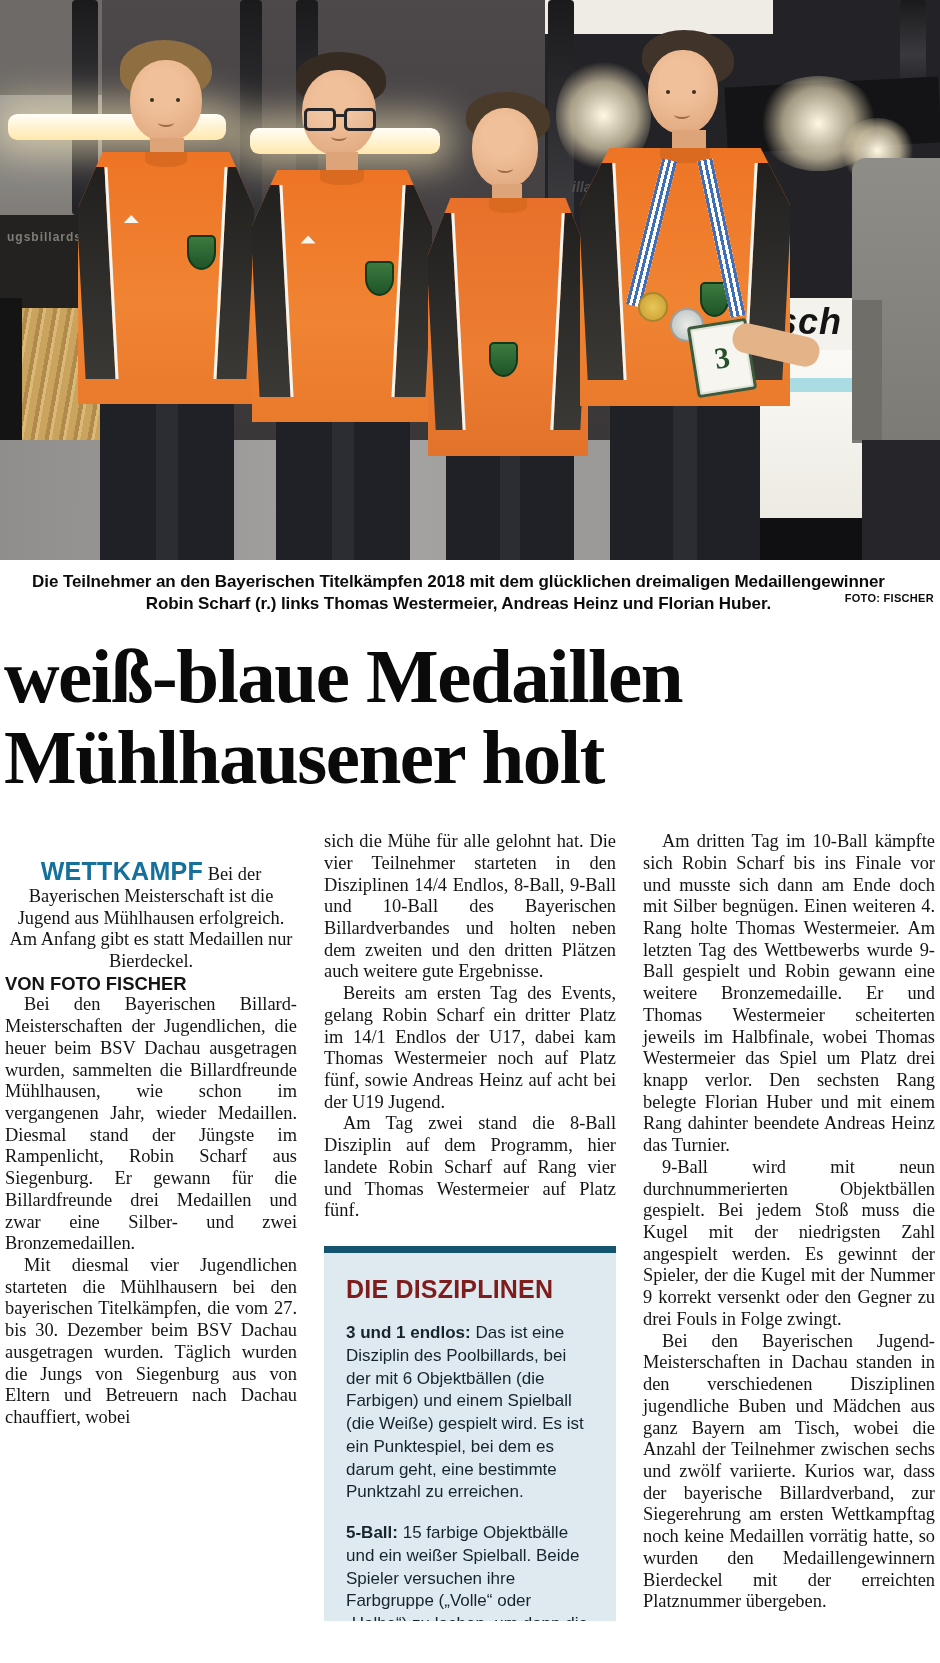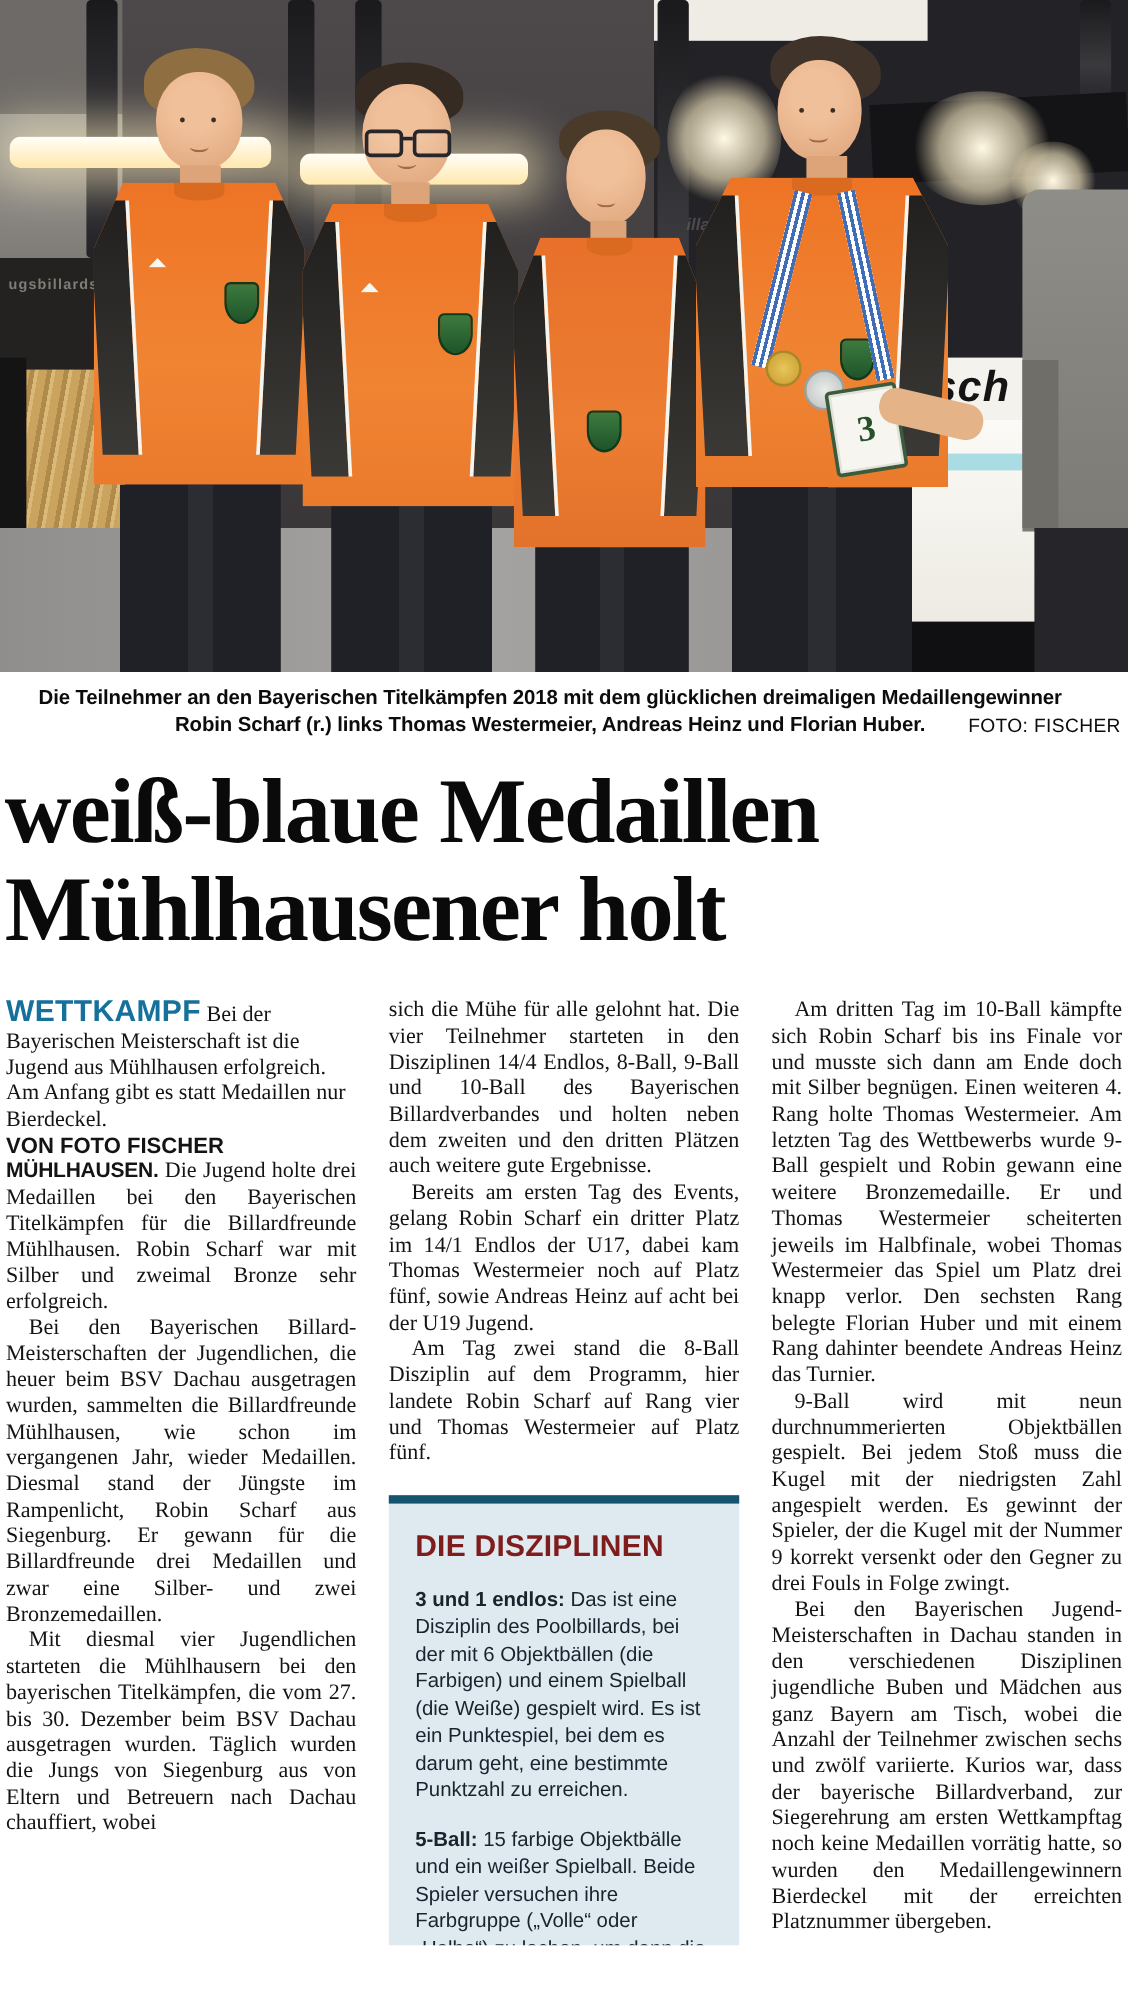--- a/index.html
+++ b/index.html
@@ -80,21 +80,21 @@
   .silver{width:30px;height:30px;background:radial-gradient(#e9ece9,#b9bfbe);border:2px solid #9aa0a0;}
   .card{width:54px;height:66px;background:#f6f5ef;border:3px solid #3c5a3c;border-radius:4px;
         transform:rotate(-9deg);display:flex;align-items:center;justify-content:center;
         font:700 30px/1 "Liberation Serif",serif;color:#27502b;box-shadow:0 0 0 2px #dfe2d8 inset;}
   .forearm{width:88px;height:30px;background:#e5b388;border-radius:14px;transform:rotate(13deg);}
 
   
   .caption{position:relative;padding:11px 6px 6px;
            font:700 17px/1.32 "Liberation Sans",sans-serif;color:#0c0c0c;letter-spacing:-0.1px;text-align:center;}
   .caption .text{display:block;width:905px;}
-  .credit{position:absolute;right:6px;bottom:6px;font-size:16px;font-weight:400;letter-spacing:.3px;}
+  .credit{position:absolute;right:6px;bottom:16px;font-size:11px;font-weight:700;letter-spacing:.3px;}
 
   
   .headline{margin:14px 4px 0;font-weight:700;font-size:77px;line-height:1.06;
             letter-spacing:-1.5px;color:#0a0a0a;}
   .headline span{display:block;}
 
   
   .columns{display:flex;gap:27px;padding:0 5px;margin-top:32px;height:790px;overflow:hidden;}
   .col{width:292px;flex:0 0 292px;}
   .kicker{color:#15709c;font:700 25px/1 "Liberation Sans",sans-serif;letter-spacing:.3px;}
@@ -236,29 +236,25 @@
   </div>
 
   <h1 class="headline">
     <span>weiß-blaue Medaillen</span>
     <span>Mühlhausener holt</span>
   </h1>
 
   <div class="columns">
 
     <div class="col bodytext">
-      <p class="lead" style="text-align:left;">
+      <p class="lead" style="text-align:center;margin-top:28px;">
         <span class="kicker">WETTKAMPF</span> 
         <span>Bei der Bayerischen Meisterschaft ist die Jugend aus Mühlhausen erfolgreich. Am Anfang gibt es statt Medaillen nur Bierdeckel.</span>
       </p>
       <p class="byline">VON FOTO FISCHER</p>
-      <p>
-        <span class="lead-in">MÜHLHAUSEN.</span> 
-        <span>Die Jugend holte drei Medaillen bei den Bayerischen Titelkämpfen für die Billardfreunde Mühlhausen. Robin Scharf war mit Silber und zweimal Bronze sehr erfolgreich.</span>
-      </p>
       <p class="indent">Bei den Bayerischen Billard-Meisterschaften der Jugendlichen, die heuer beim BSV Dachau ausgetragen wurden, sammelten die Billardfreunde Mühlhausen, wie schon im vergangenen Jahr, wieder Medaillen. Diesmal stand der Jüngste im Rampenlicht, Robin Scharf aus Siegenburg. Er gewann für die Billardfreunde drei Medaillen und zwar eine Silber- und zwei Bronzemedaillen.</p>
       <p class="indent">Mit diesmal vier Jugendlichen starteten die Mühlhausern bei den bayerischen Titelkämpfen, die vom 27. bis 30. Dezember beim BSV Dachau ausgetragen wurden. Täglich wurden die Jungs von Siegenburg aus von Eltern und Betreuern nach Dachau chauffiert, wobei</p>
     </div>
 
     <div class="col bodytext">
       <p>sich die Mühe für alle gelohnt hat. Die vier Teilnehmer starteten in den Disziplinen 14/4 Endlos, 8-Ball, 9-Ball und 10-Ball des Bayerischen Billardverbandes und holten neben dem zweiten und den dritten Plätzen auch weitere gute Ergebnisse.</p>
       <p class="indent">Bereits am ersten Tag des Events, gelang Robin Scharf ein dritter Platz im 14/1 Endlos der U17, dabei kam Thomas Westermeier noch auf Platz fünf, sowie Andreas Heinz auf acht bei der U19 Jugend.</p>
       <p class="indent">Am Tag zwei stand die 8-Ball Disziplin auf dem Programm, hier landete Robin Scharf auf Rang vier und Thomas Westermeier auf Platz fünf.</p>
 
       <div class="infobox">

